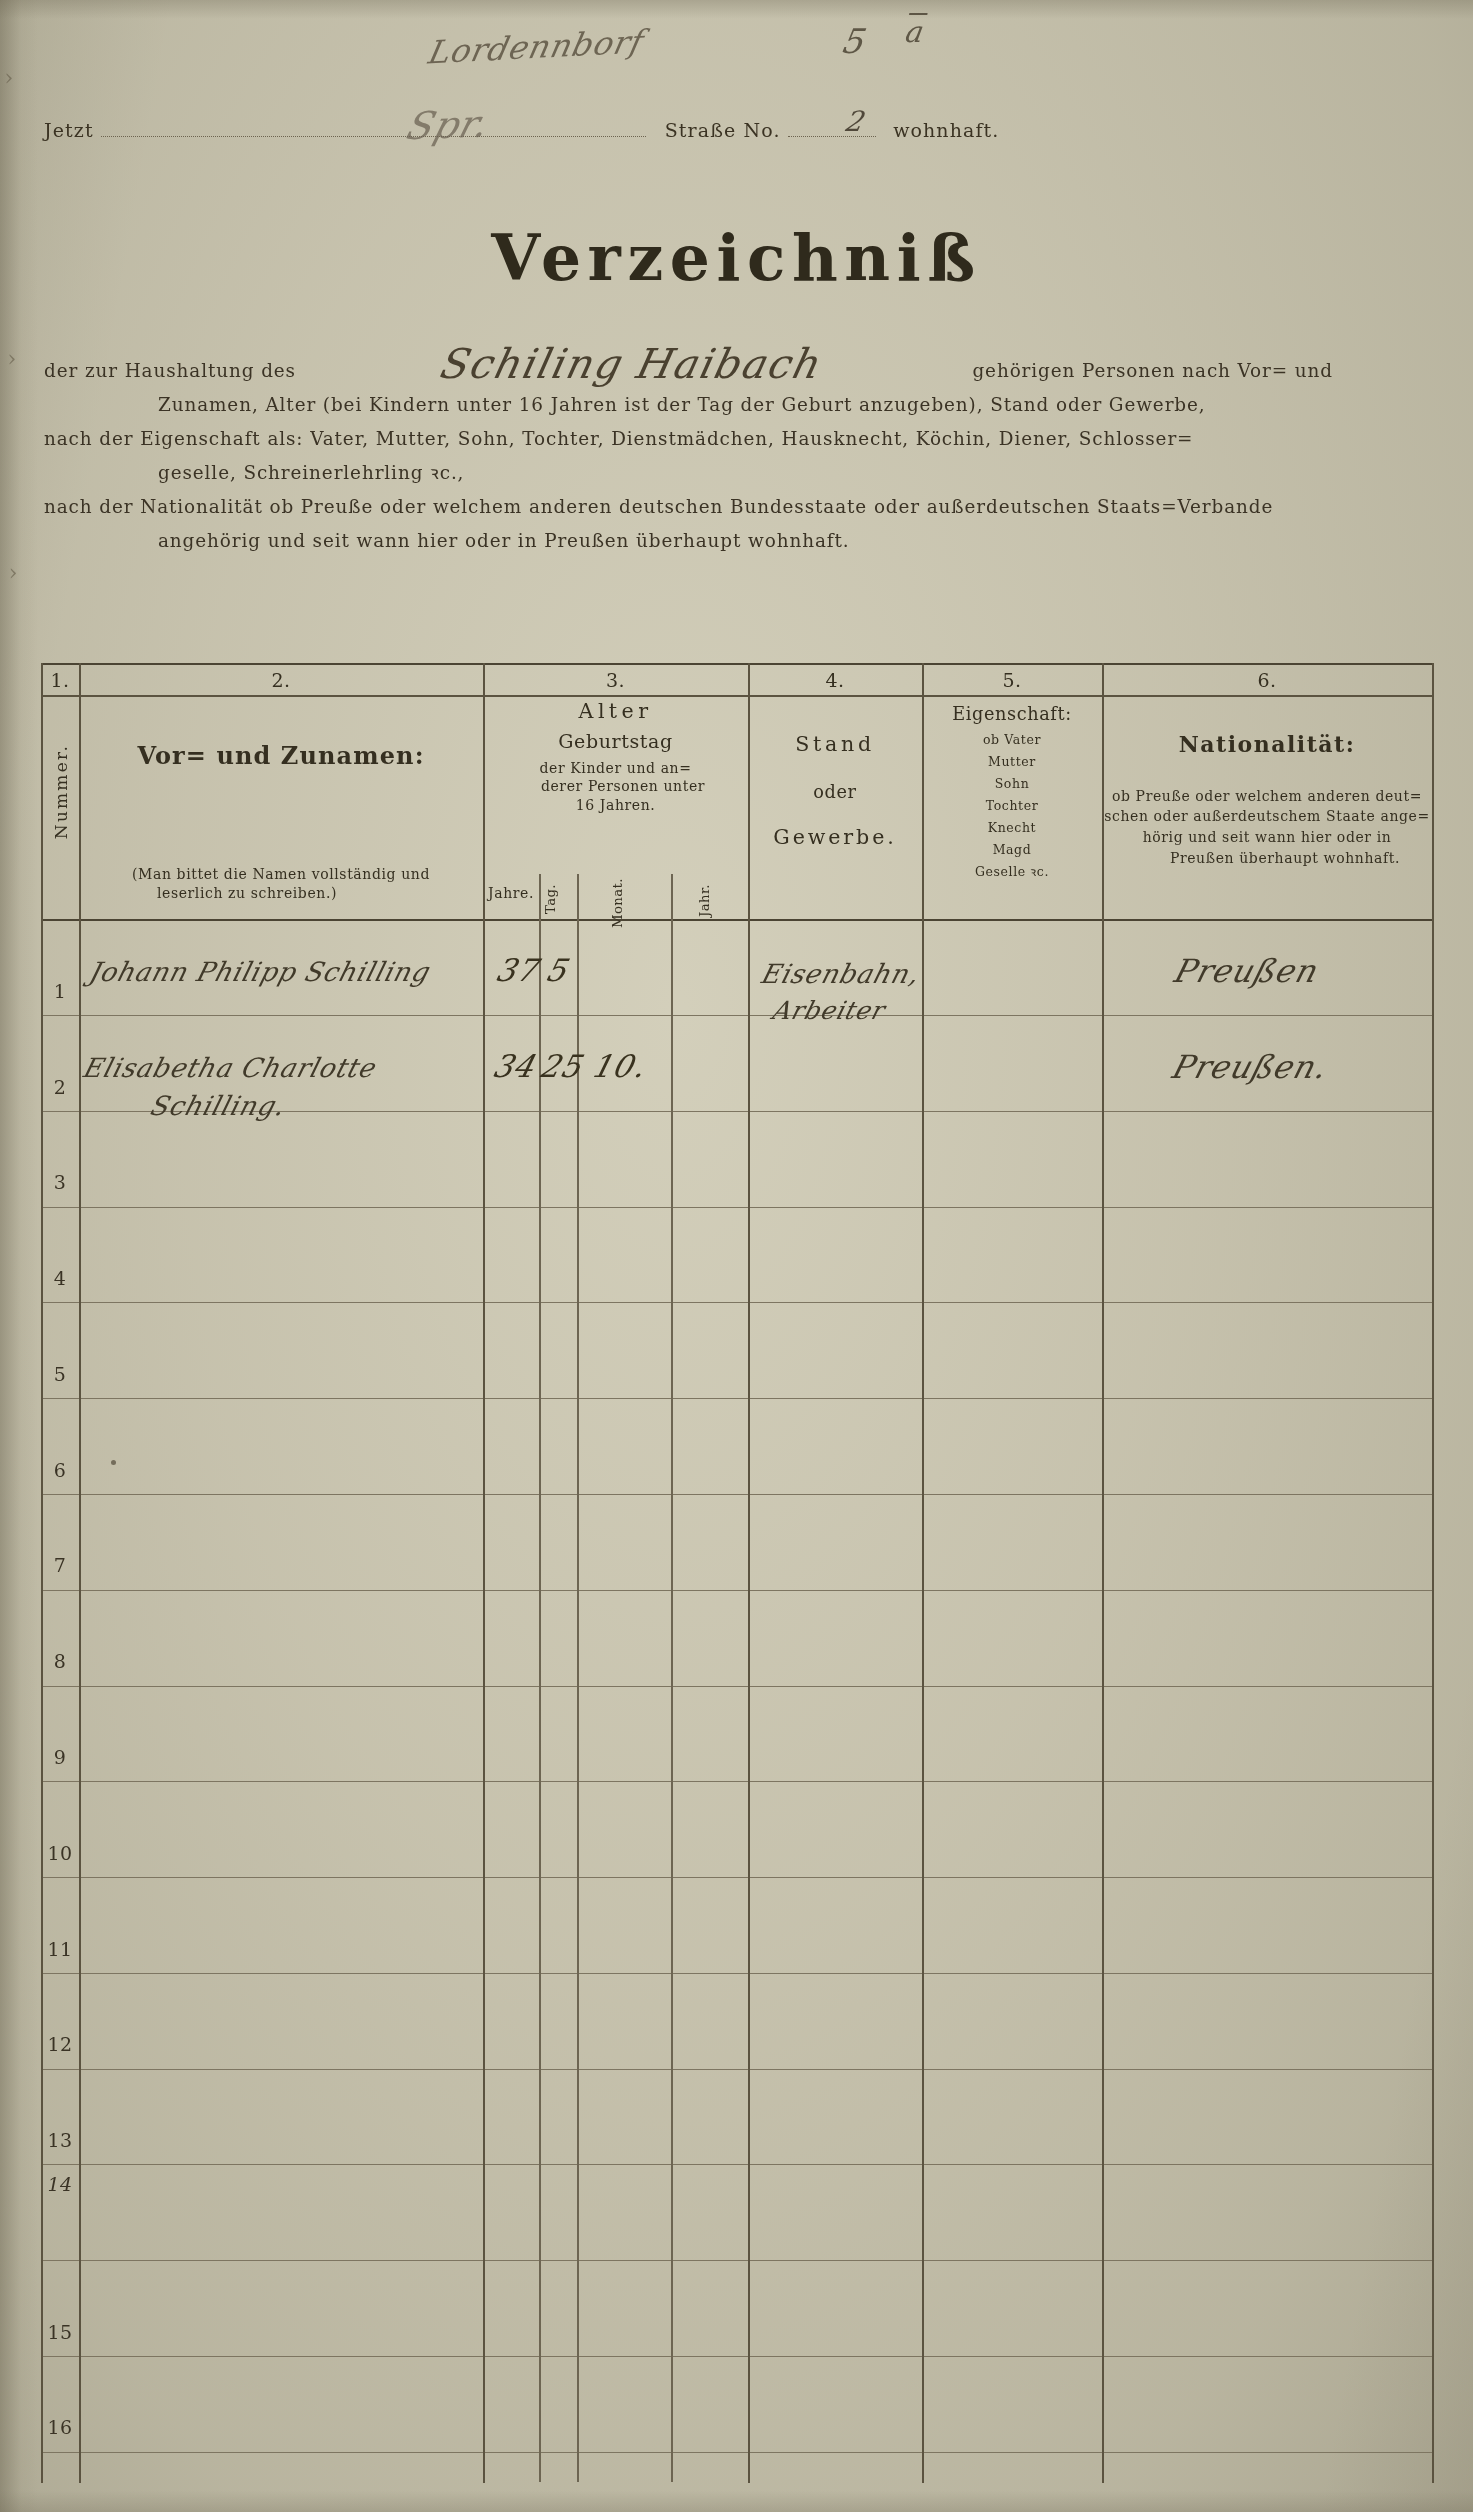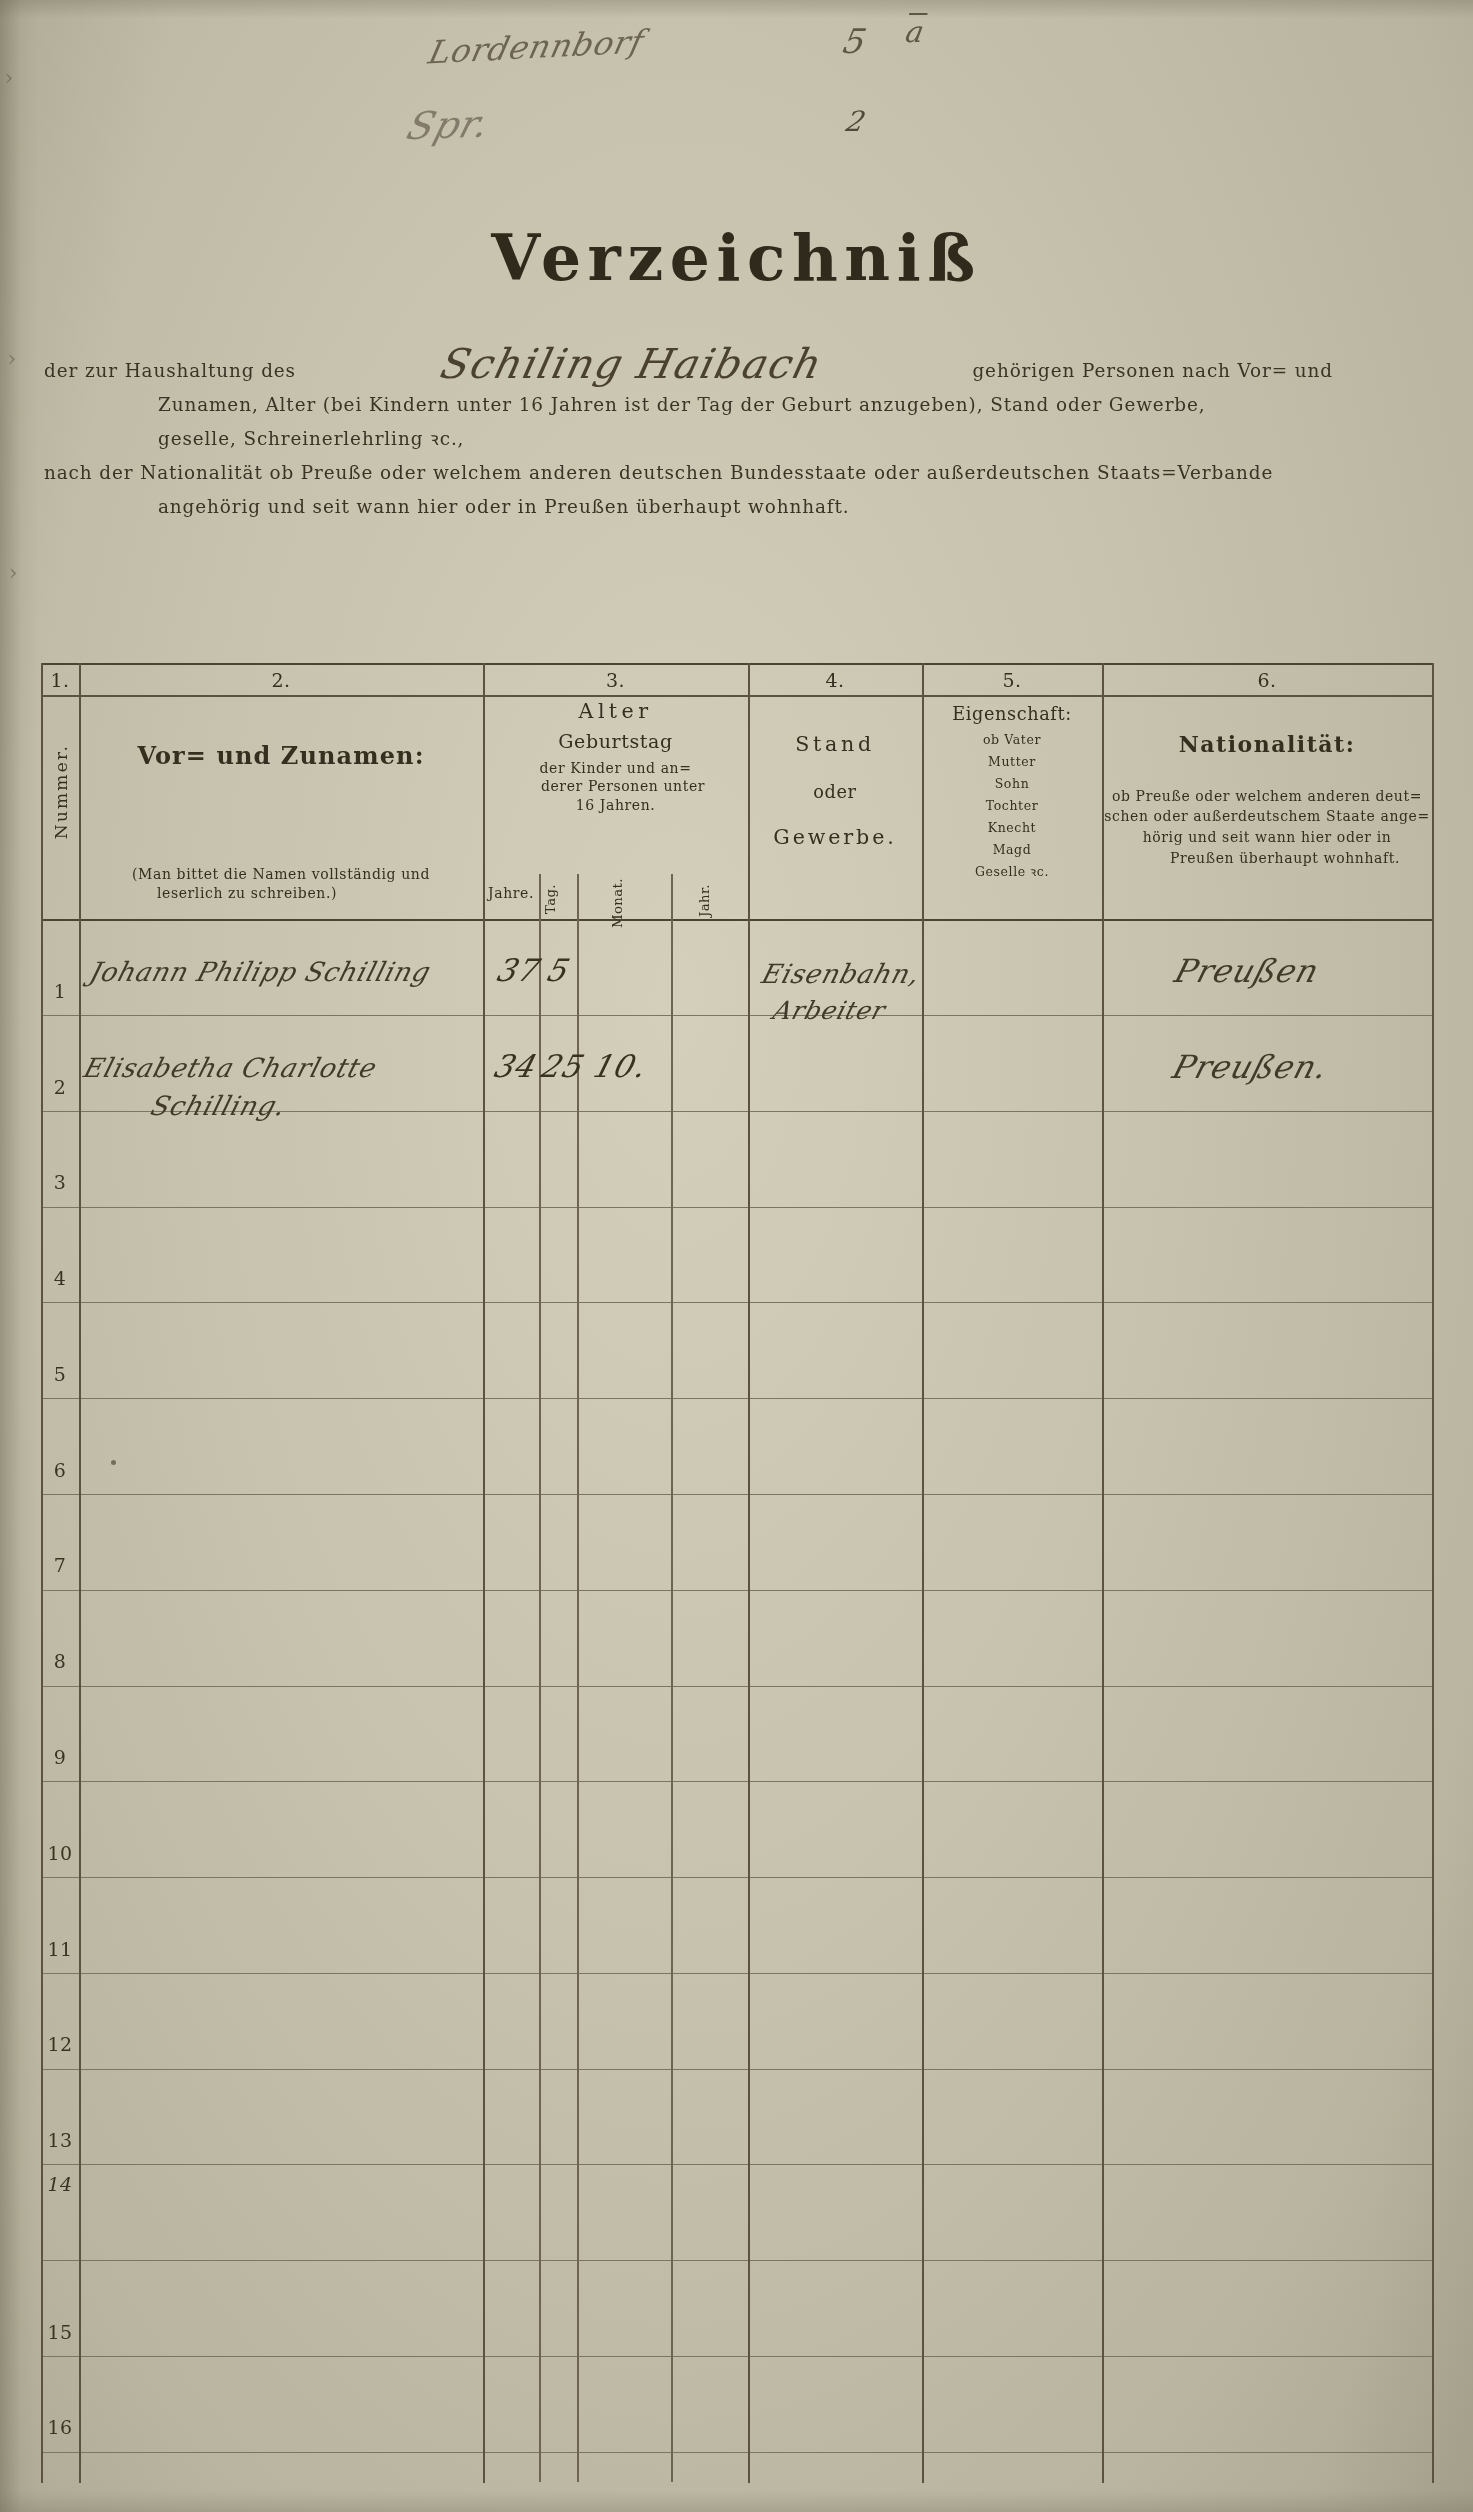--- a/index.html
+++ b/index.html
@@ -258,32 +258,40 @@
   <div class="edge-bottom"></div>
 
   <div class="edgemark" style="left:4.4px; top:65px;">›</div>
   <div class="edgemark" style="left:7.4px; top:346px;">›</div>
   <div class="edgemark" style="left:8.8px; top:560px;">›</div>
 
   <div class="hand hw-top-1">Lordennborf</div>
   <div class="hand hw-top-2">5</div>
   <div class="hand hw-top-3">a</div>
 
+  <div class="hdr-line fraktur">
+    <span>Jetzt</span>
+    <span class="dotline" style="width:545px;"></span>
+    <span style="margin-left:11.8px;">Straße No.</span>
+    <span class="dotline" style="width:88px;"></span>
+    <span style="margin-left:10.3px;">wohnhaft.</span>
+  </div>
   <div class="hand hw-street">Spr.</div>
   <div class="hand hw-no">2</div>
 
   <div class="title">Verzeichniß</div>
 
   <div class="desc fraktur">
     <span class="l">
       <span>der zur Haushaltung des</span>
       <span style="display:inline-block;width:663px;"></span>
       <span>gehörigen Personen nach Vor= und</span>
     </span>
     <span class="l indent">Zunamen, Alter (bei Kindern unter 16 Jahren ist der Tag der Geburt anzugeben), Stand oder Gewerbe,</span>
+    <span class="l">nach der Eigenschaft als:  Vater,  Mutter,  Sohn,  Tochter,  Dienstmädchen,  Hausknecht,  Köchin,  Diener,  Schlosser=</span>
     <span class="l indent">geselle, Schreinerlehrling ꝛc.,</span>
     <span class="l">nach der Nationalität ob Preuße oder welchem anderen deutschen Bundesstaate oder außerdeutschen Staats=Verbande</span>
     <span class="l indent">angehörig und seit wann hier oder in Preußen überhaupt wohnhaft.</span>
   </div>
   <div class="hand hw-name">Schiling Haibach</div>
 
   <div class="tbl">
 
     <div class="hline thick" style="top:0px;"></div>
     <div class="hline" style="top:32px;"></div>

